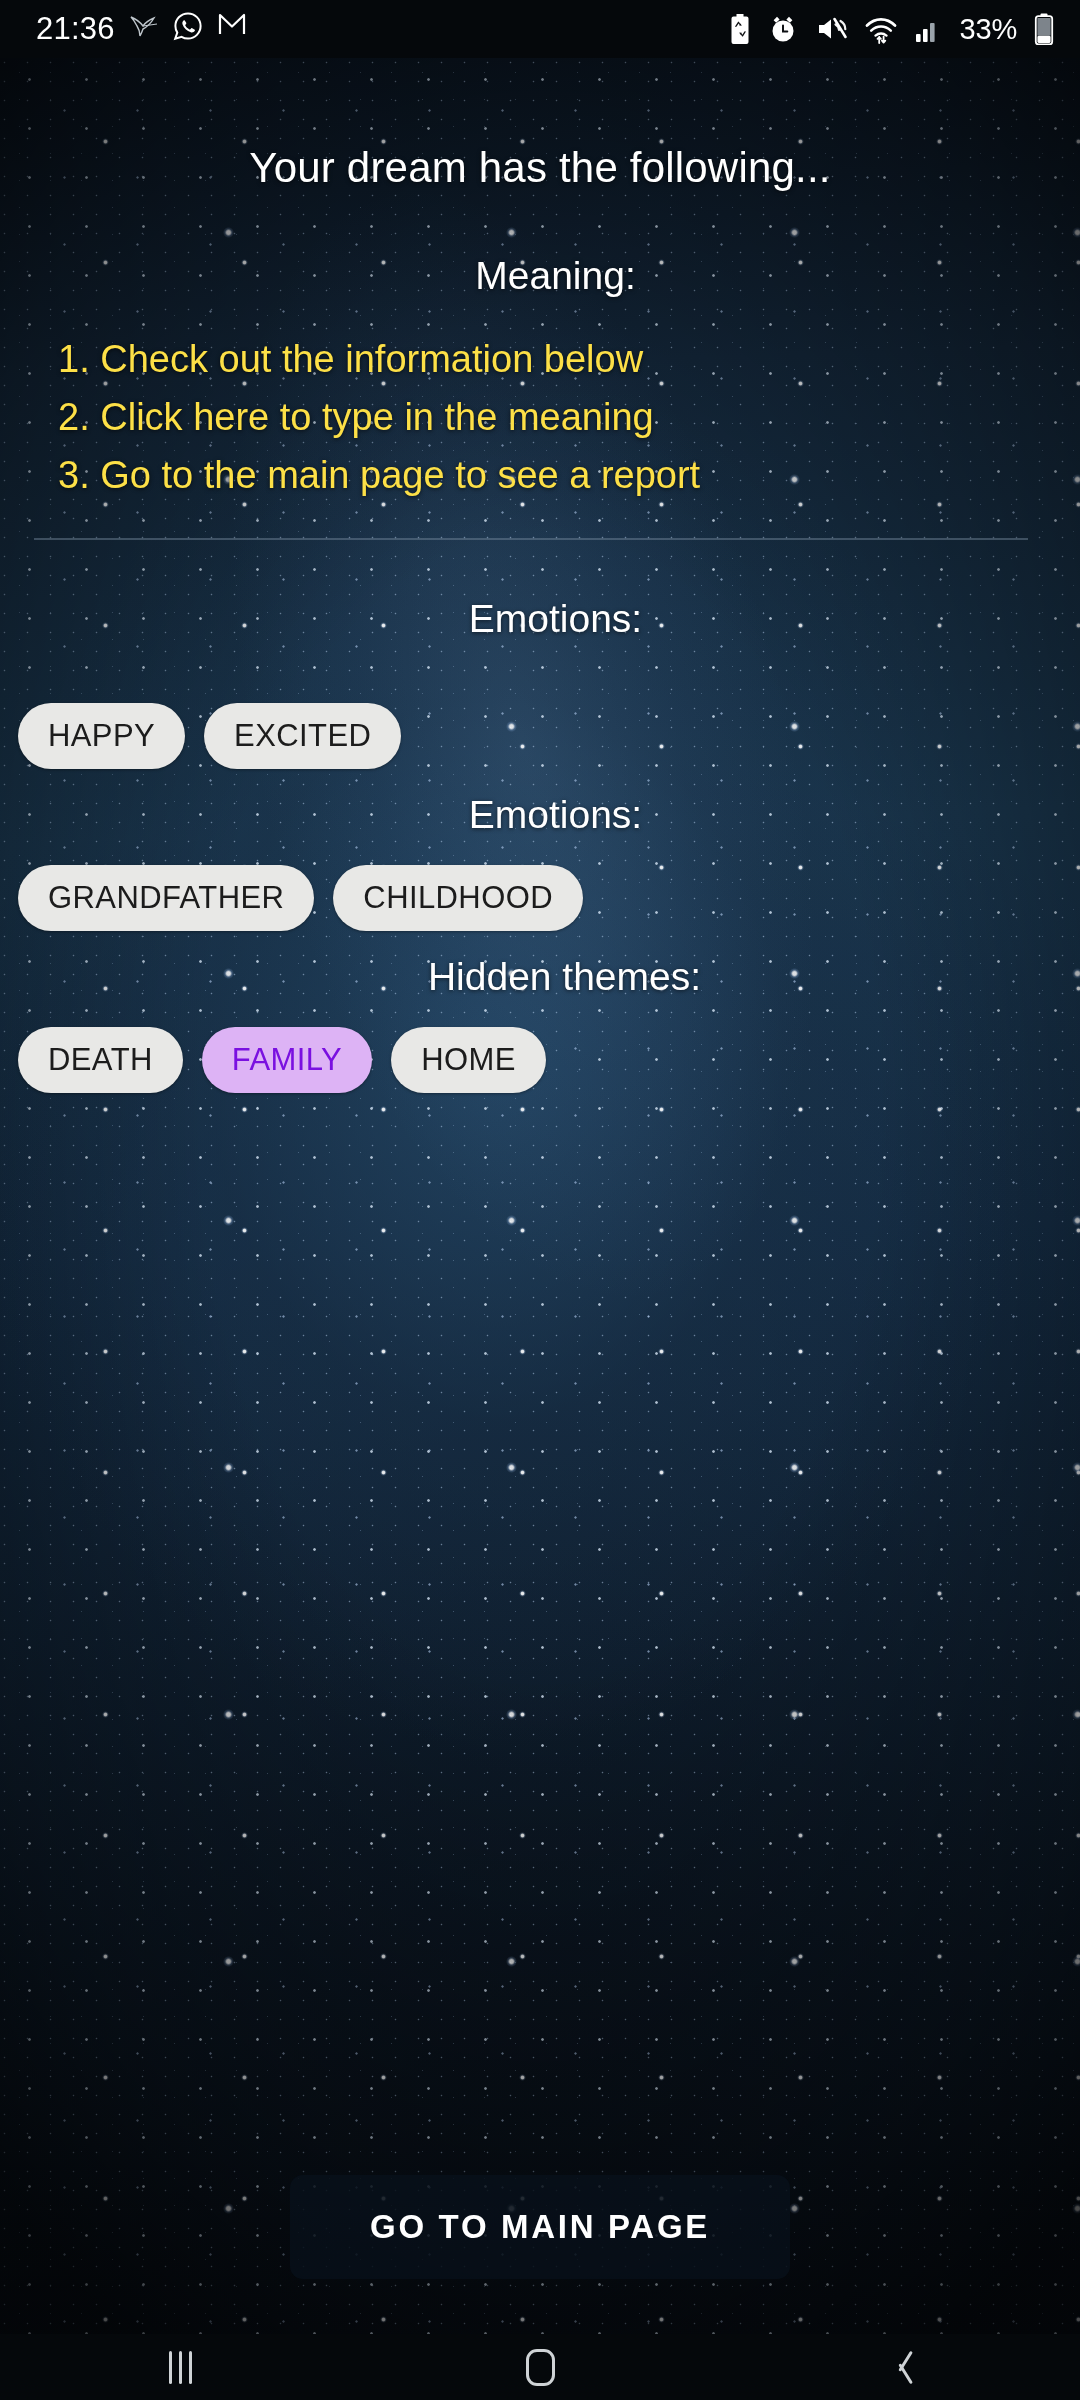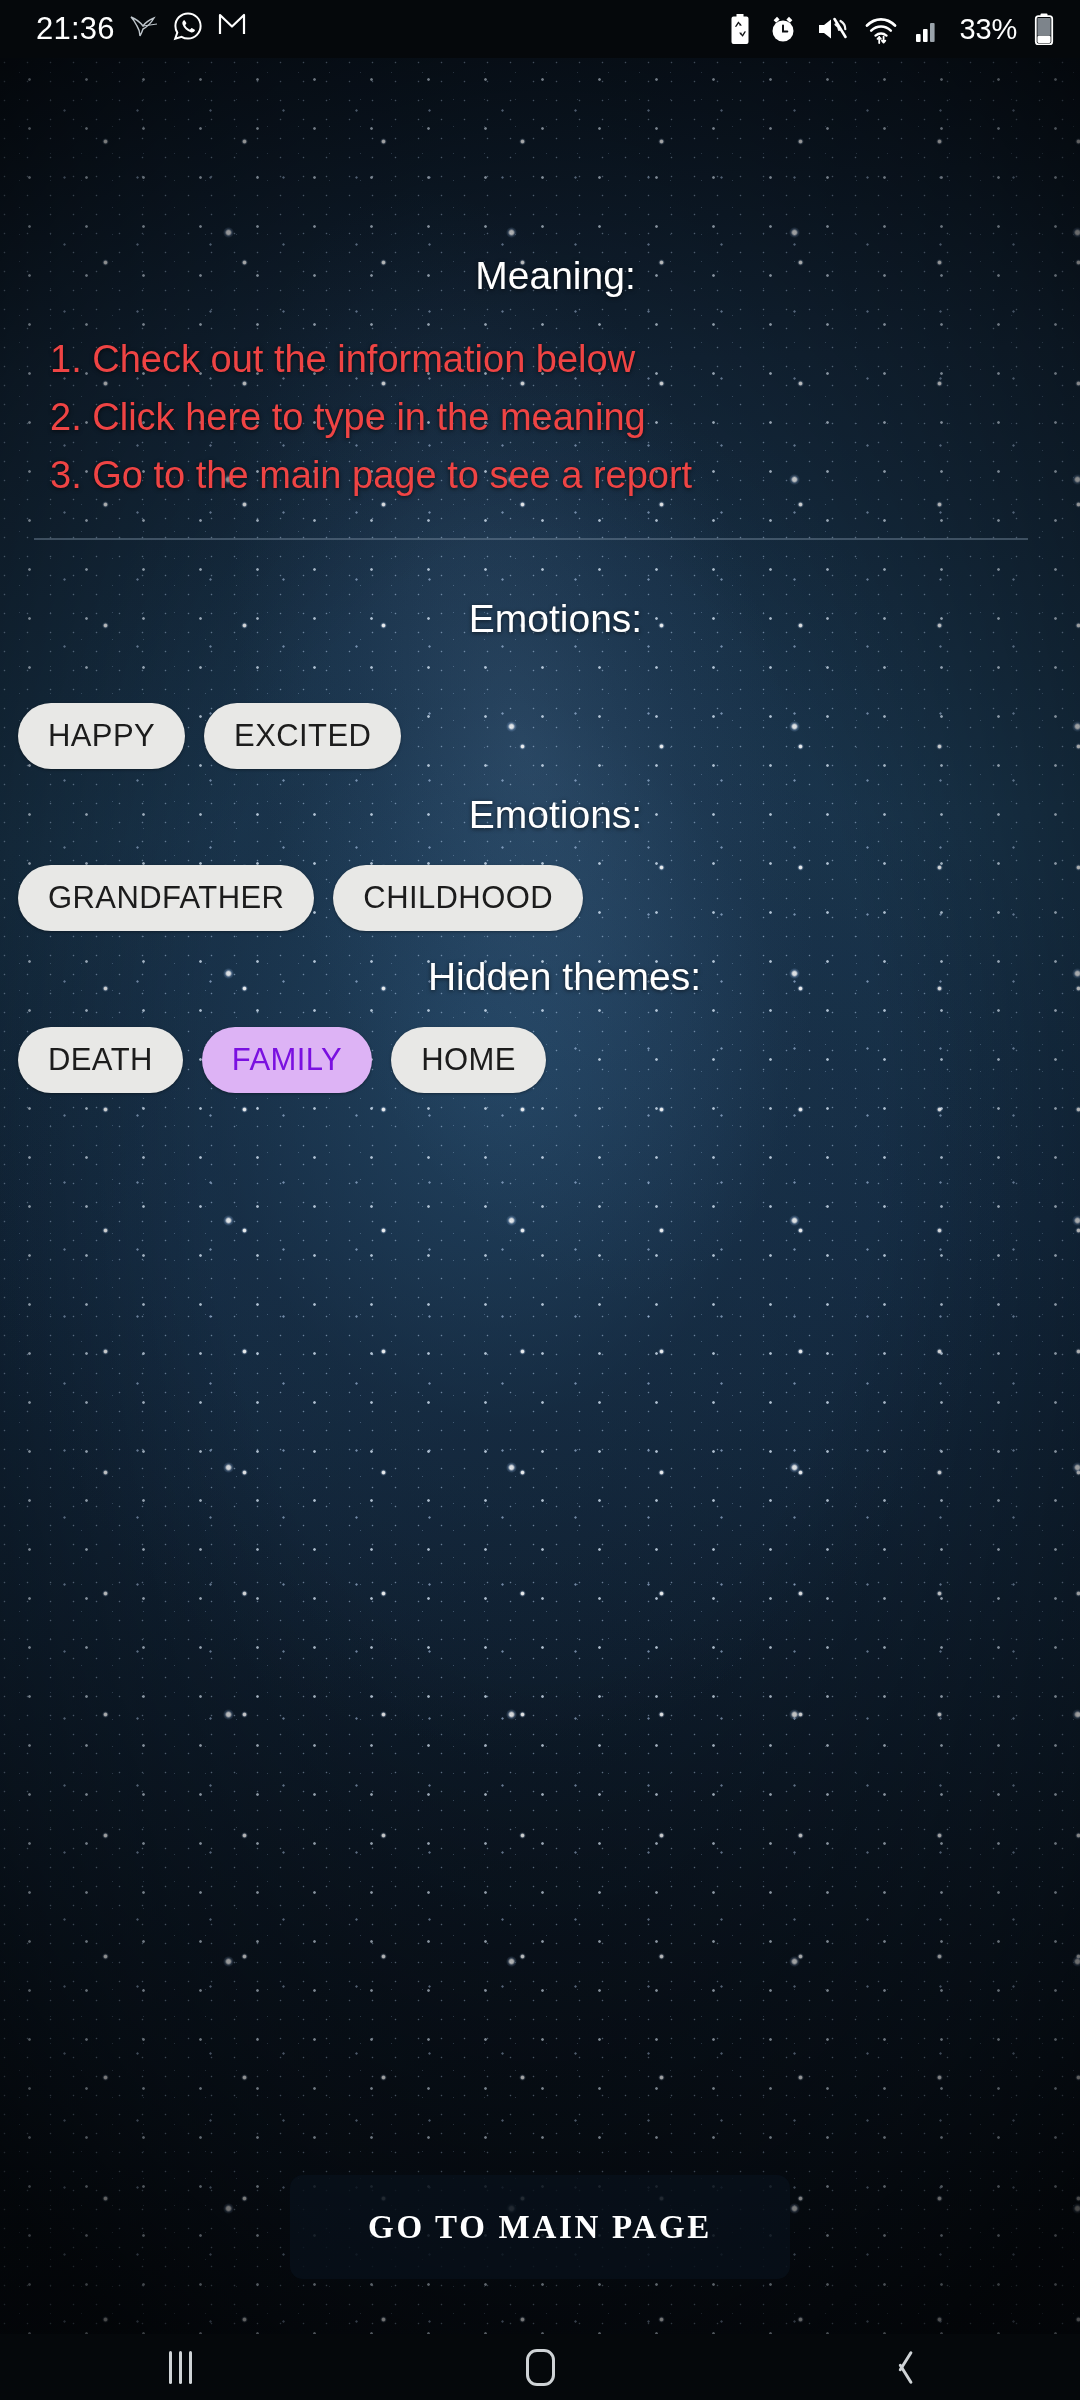--- a/index.html
+++ b/index.html
@@ -137,23 +137,23 @@
     font-weight: 400;
     text-shadow: 0 1px 4px rgba(0,0,0,0.6);
     padding-left: 31px;
   }
 
   .meaning-label { position: absolute; top: 196px; }
 
   .instructions {
     position: absolute;
     top: 272px;
-    left: 50px;
+    left: 58px;
     width: 990px;
-    color: #ef4444;
+    color: #fde047;
     font-size: 38px;
     line-height: 58px;
     text-shadow: 0 1px 4px rgba(0,0,0,0.65);
   }
   .instr-line { white-space: nowrap; }
 
   .divider {
     position: absolute;
     top: 480px;
     left: 34px;
@@ -202,21 +202,21 @@
   .main-button {
     position: absolute;
     top: 2117px;
     left: 290px;
     width: 500px;
     height: 104px;
     background: rgba(8,16,26,0.80);
     border: none;
     border-radius: 13px;
     color: #ffffff;
-    font-family: Liberation Serif, serif;
+    font-family: Liberation Sans, sans-serif;
     font-size: 33px;
     font-weight: 700;
     letter-spacing: 2.7px;
     display: flex;
     align-items: center;
     justify-content: center;
     cursor: pointer;
   }
 
   
@@ -344,20 +344,21 @@
         <rect x="6.5" y="0.5" width="7" height="3" rx="1" fill="#ffffff"></rect>
         <rect x="1.8" y="3.2" width="16.4" height="28.2" rx="2.6" fill="none" stroke="#ffffff" stroke-width="1.8"></rect>
         <rect x="3.4" y="22.4" width="13.2" height="7.6" rx="1.6" fill="#ffffff"></rect>
         <rect x="3.4" y="5" width="13.2" height="17.6" fill="#7d848b"></rect>
       </svg>
     </div>
   </div>
 
   <div class="content">
 
+    <div class="page-title">Your dream has the following...</div>
 
     <div class="section-label meaning-label">Meaning:</div>
 
     <div class="instructions">
       <div class="instr-line">1. Check out the information below</div>
       <div class="instr-line">2. Click here to type in the meaning</div>
       <div class="instr-line">3. Go to the main page to see a report</div>
     </div>
 
     <div class="divider"></div>

